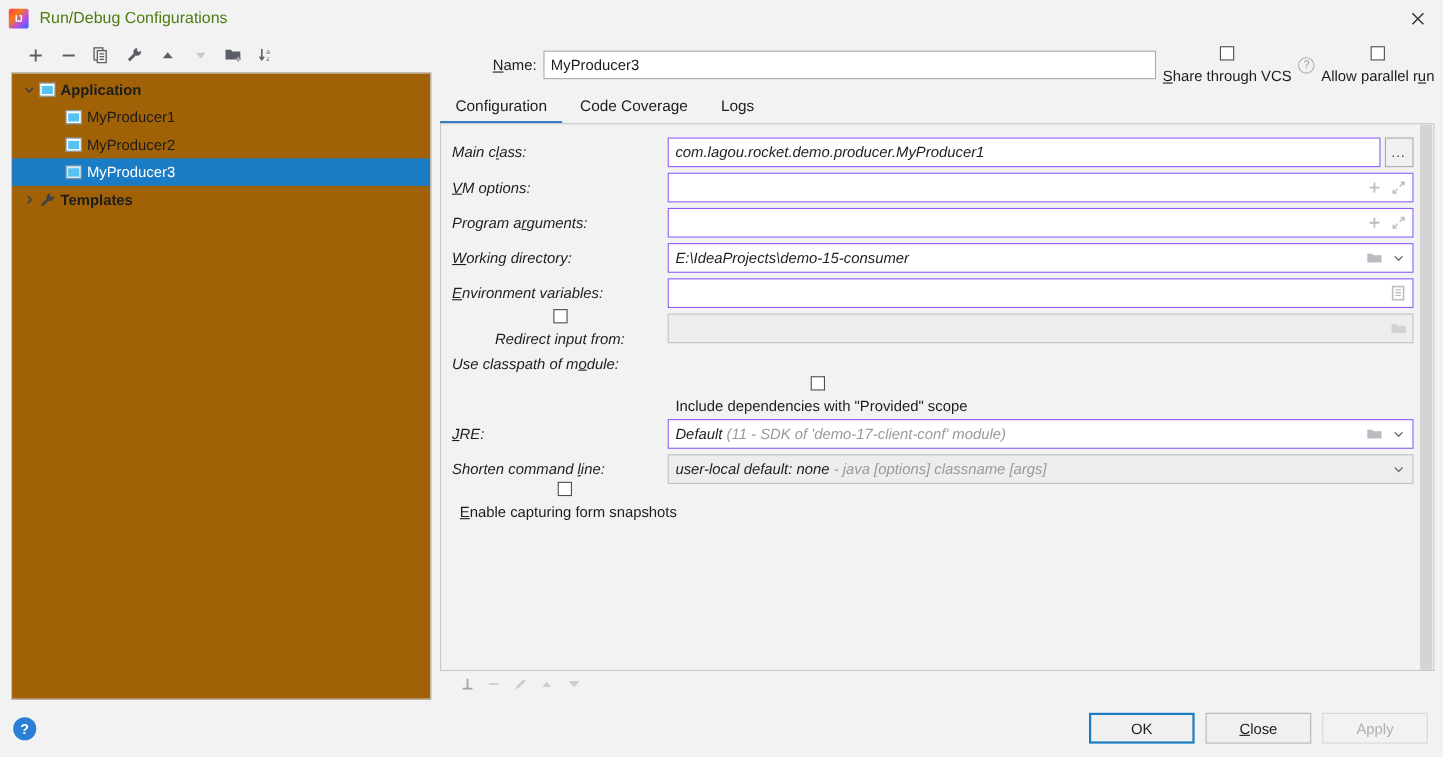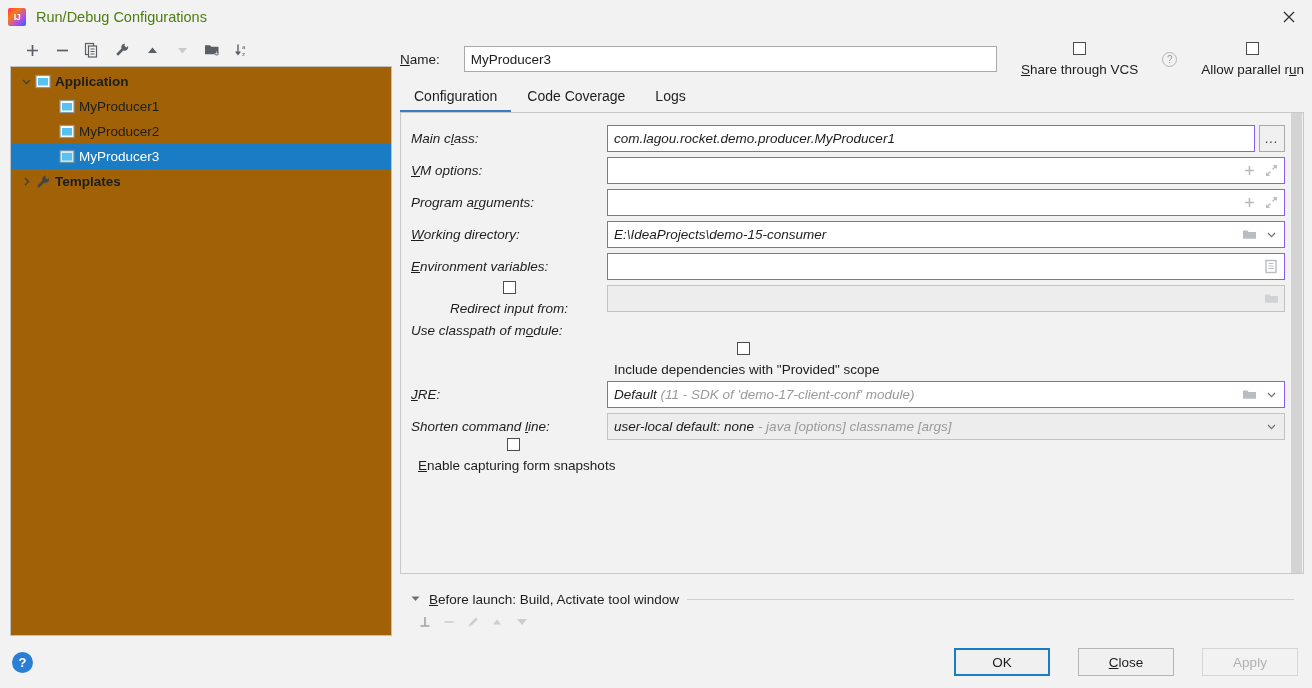--- a/index.html
+++ b/index.html
@@ -105,22 +105,23 @@
   
   .right-pane {
     flex: 1;
     display: flex; flex-direction: column;
     padding-right: 8px;
     min-width: 0;
   }
   .name-row {
     height: 44px; min-height: 44px;
     display: flex; align-items: center;
-    gap: 24px;
+    gap: 6px;
     padding-top: 6px;
+    margin-left: 48px;
   }
   .lbl { color: #1d1d1d; white-space: nowrap; }
   .u { text-decoration: underline; }
   .name-input {
     flex: 1;
     height: 26px;
     border: 1px solid #a9a9a9;
     background: #ffffff;
     display: flex; align-items: center;
     padding: 0 6px;
@@ -241,21 +242,21 @@
     display: flex; align-items: center;
     padding: 0 14px 0 12px;
     position: relative;
   }
   .help-btn {
     width: 21px; height: 21px; border-radius: 50%;
     background: #2a7fd4; color: #ffffff;
     display: flex; align-items: center; justify-content: center;
     font-size: 13px; font-weight: bold; cursor: default;
   }
-  .btn-group { margin-left: auto; display: flex; gap: 28px; align-items: center; }
+  .btn-group { margin-left: auto; display: flex; gap: 10px; align-items: center; }
   .btn {
     min-width: 96px; height: 28px;
     border: 1px solid #b5b5b5;
     background: #f0f0f0;
     display: flex; align-items: center; justify-content: center;
     font-size: 13.5px; color: #1d1d1d; cursor: default;
   }
   .btn.primary {
     border: 2px solid #1a7cc4;
     background: #f0f0f0;
@@ -560,29 +561,20 @@
             <span class="cb"></span>
             <span class="cb-label"><span class="u">E</span>nable capturing form snapshots</span>
           </span>
         </div>
 
         <div class="scroll-track">
           <div class="scroll-thumb"></div>
         </div>
       </div>
 
-      <div class="before-launch">
-        <span>
-          <svg width="11" height="11" viewBox="0 0 11 11">
-              <path d="M1.5 3.5 L9.5 3.5 L5.5 8 Z" fill="#6c7075"></path>
-            </svg>
-        </span>
-        <span class="bl-text"><span class="u">B</span>efore launch: Build, Activate tool window</span>
-        <span class="bl-line"></span>
-      </div>
 
       <div class="bl-toolbar">
         <span>
           <svg width="14" height="14" viewBox="0 0 14 14">
               <path d="M7 2 V11 M2.5 11 H11.5" stroke="#9fa4a9" stroke-width="1.6"></path>
             </svg>
         </span>
         <span>
           <svg width="14" height="14" viewBox="0 0 14 14">
               <path d="M2.5 7 H11.5" stroke="#cbced1" stroke-width="1.6"></path>

